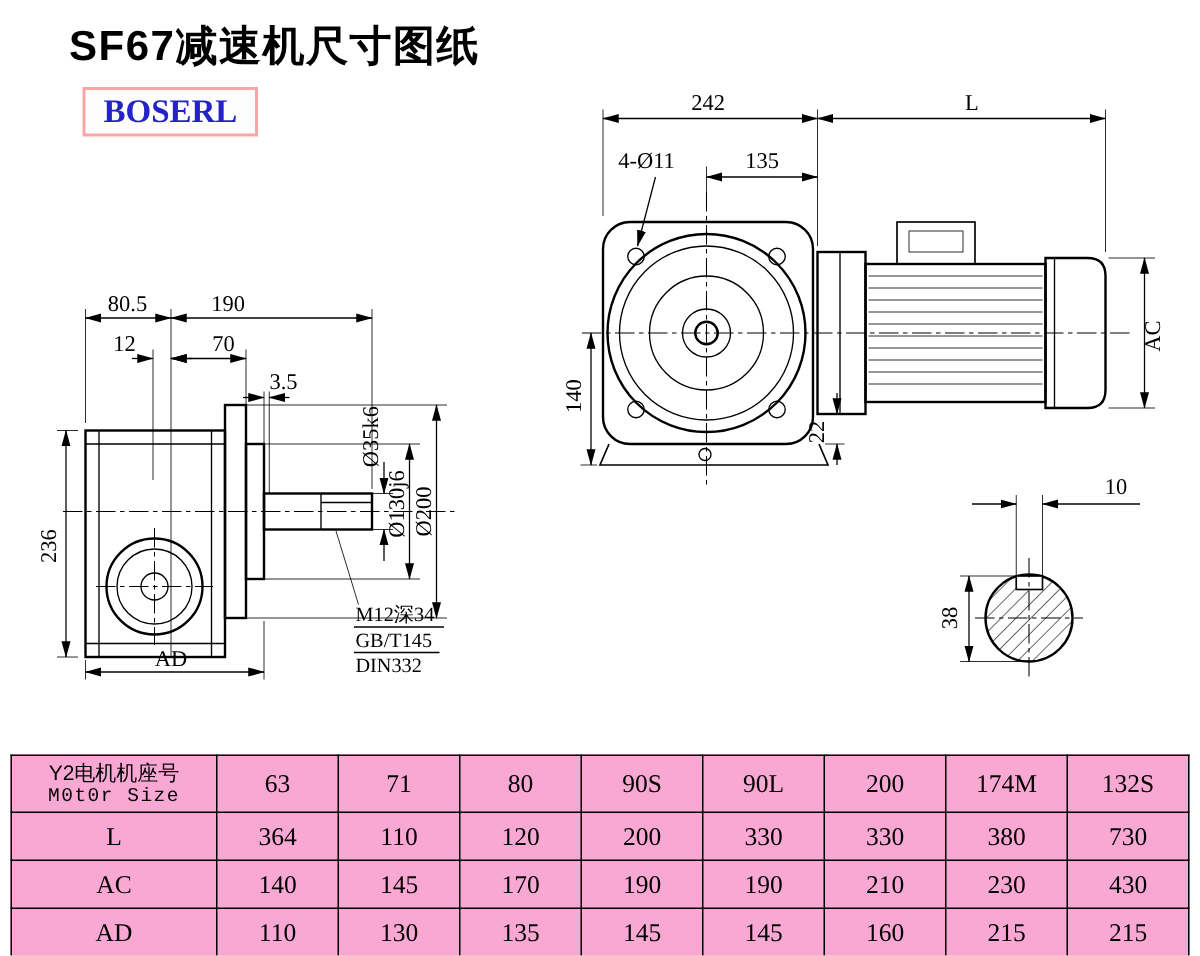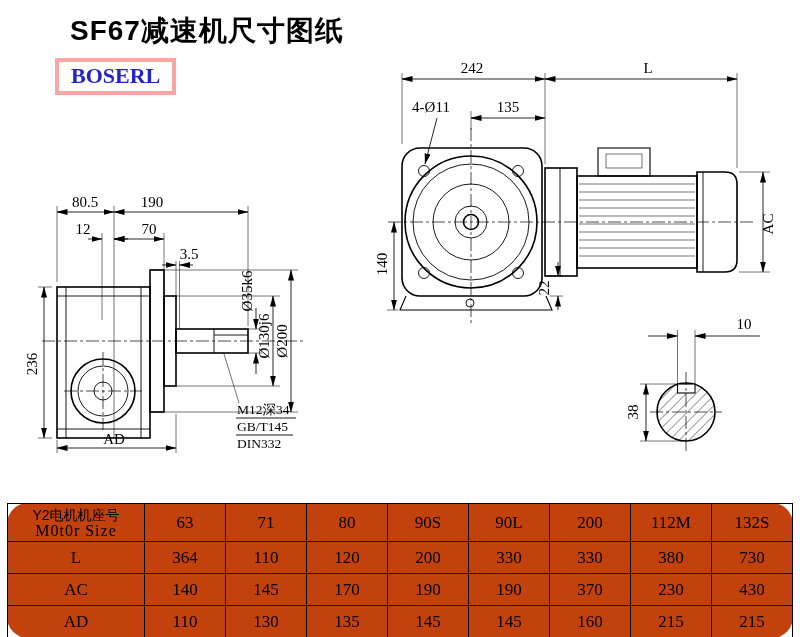--- a/index.html
+++ b/index.html
@@ -1,39 +1,39 @@
 <!DOCTYPE html>
 <html><head>
 <meta charset="utf-8">
 <style>
   html,body{margin:0;padding:0;background:#fff;}
   .page{position:relative;width:800px;height:637px;background:#ffffff;overflow:hidden;
         font-family:"Liberation Sans",sans-serif;color:#000;}
   .title{position:absolute;left:46px;top:12px;font-size:28px;font-weight:bold;
-         letter-spacing:1px;font-family:"Liberation Sans",sans-serif;margin-left:24px;}
-  .logo{position:absolute;left:55px;top:58px;border:4px solid #fca5a5;
+         letter-spacing:1px;font-family:"Liberation Sans",sans-serif;}
+  .logo{position:absolute;left:55px;top:58px;border:2px solid #fca5a5;
         padding:1px 12px 2px 12px;font-family:"Liberation Serif",serif;
         font-size:22px;font-weight:bold;color:#2323c8;background:#fdfdfd;}
   svg.drawing{position:absolute;left:0;top:0;}
   .s16{stroke:#000;stroke-width:1.6;fill:none}
   .s11{stroke:#000;stroke-width:1.1;fill:none}
   .s09{stroke:#000;stroke-width:0.9;fill:none}
   .s05{stroke:#000;stroke-width:0.55;fill:none}
   .cl{stroke:#000;stroke-width:0.7;fill:none;stroke-dasharray:13 3 3 3}
   .dimb{stroke:#000;stroke-width:0.85;fill:none;marker-start:url(#arr);marker-end:url(#arr)}
   .dime{stroke:#000;stroke-width:0.85;fill:none;marker-end:url(#arr)}
   text.dt{font-family:"Liberation Serif",serif;font-size:15px;fill:#000;text-anchor:middle}
   text.dts{font-family:"Liberation Serif",serif;font-size:13.5px;fill:#000;text-anchor:start}
   .dim-table{position:absolute;left:7px;top:503px;width:786px;border-collapse:collapse;
              table-layout:fixed;text-align:center;font-family:"Liberation Serif",serif;
-             font-size:17px;background:#c2410c;border-radius:21px;}
+             font-size:17px;background:#f9a8d4;}
   .dim-table td{border:1px solid #000;padding:0;height:31px;vertical-align:middle;}
   .dim-table tr.hdr td{height:37px;}
   .cell-label-cn{font-size:14px;font-family:"Liberation Sans",sans-serif;line-height:17px;}
-  .cell-label-en{font-size:16px;letter-spacing:1px;font-family:Liberation Serif, serif;line-height:14px;}
+  .cell-label-en{font-size:13px;letter-spacing:1px;font-family:Liberation Mono, monospace;line-height:14px;}
 </style>
 </head>
 <body>
 
 <div class="page">
 
   <div class="title">SF67减速机尺寸图纸</div>
   <div class="logo">BOSERL</div>
 
   <svg class="drawing" width="800" height="503" viewBox="0 0 800 503">
@@ -230,42 +230,42 @@
         <td>
           <div class="cell-label-cn">Y2电机机座号</div>
           <div class="cell-label-en">M0t0r Size</div>
         </td>
         <td>63</td>
         <td>71</td>
         <td>80</td>
         <td>90S</td>
         <td>90L</td>
         <td>200</td>
-        <td>112M</td>
+        <td>174M</td>
         <td>132S</td>
       </tr>
       <tr>
         <td>L</td>
         <td>364</td>
         <td>110</td>
         <td>120</td>
         <td>200</td>
         <td>330</td>
         <td>330</td>
         <td>380</td>
         <td>730</td>
       </tr>
       <tr>
         <td>AC</td>
         <td>140</td>
         <td>145</td>
         <td>170</td>
         <td>190</td>
         <td>190</td>
-        <td>370</td>
+        <td>210</td>
         <td>230</td>
         <td>430</td>
       </tr>
       <tr>
         <td>AD</td>
         <td>110</td>
         <td>130</td>
         <td>135</td>
         <td>145</td>
         <td>145</td>

